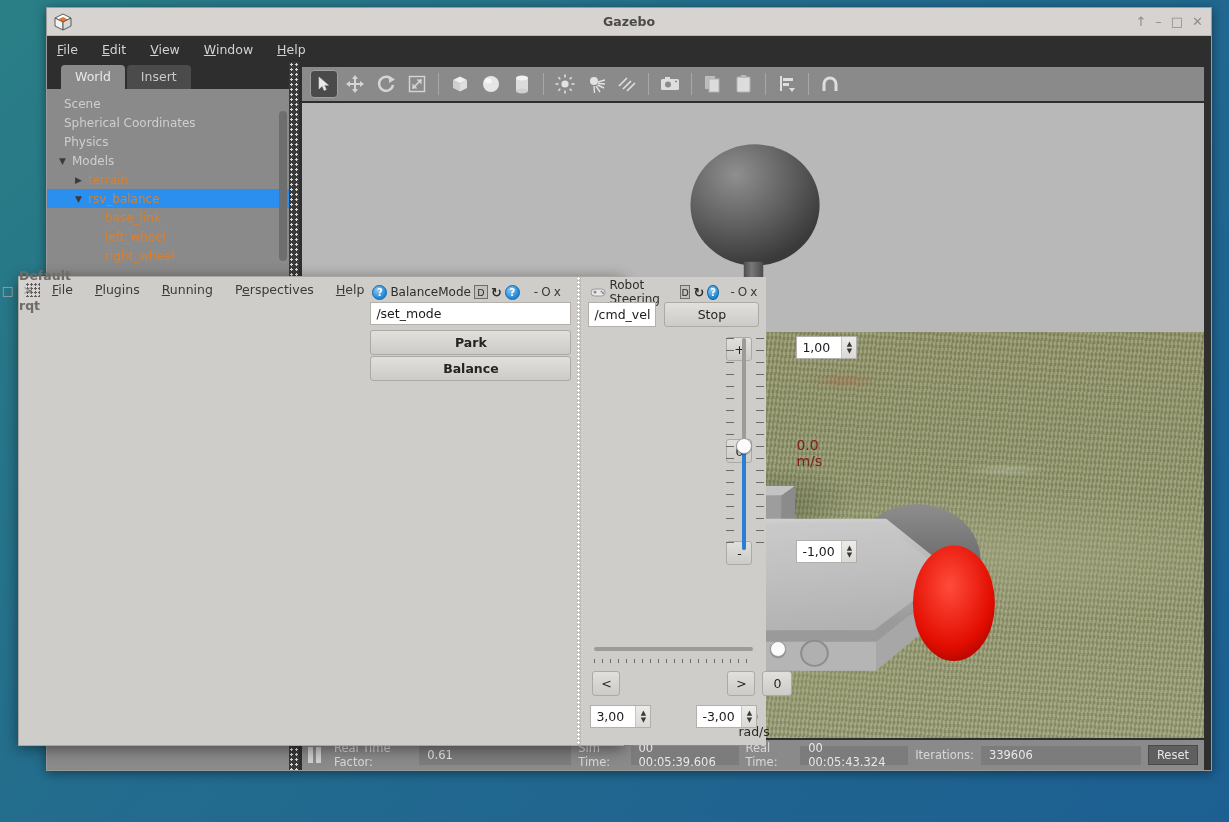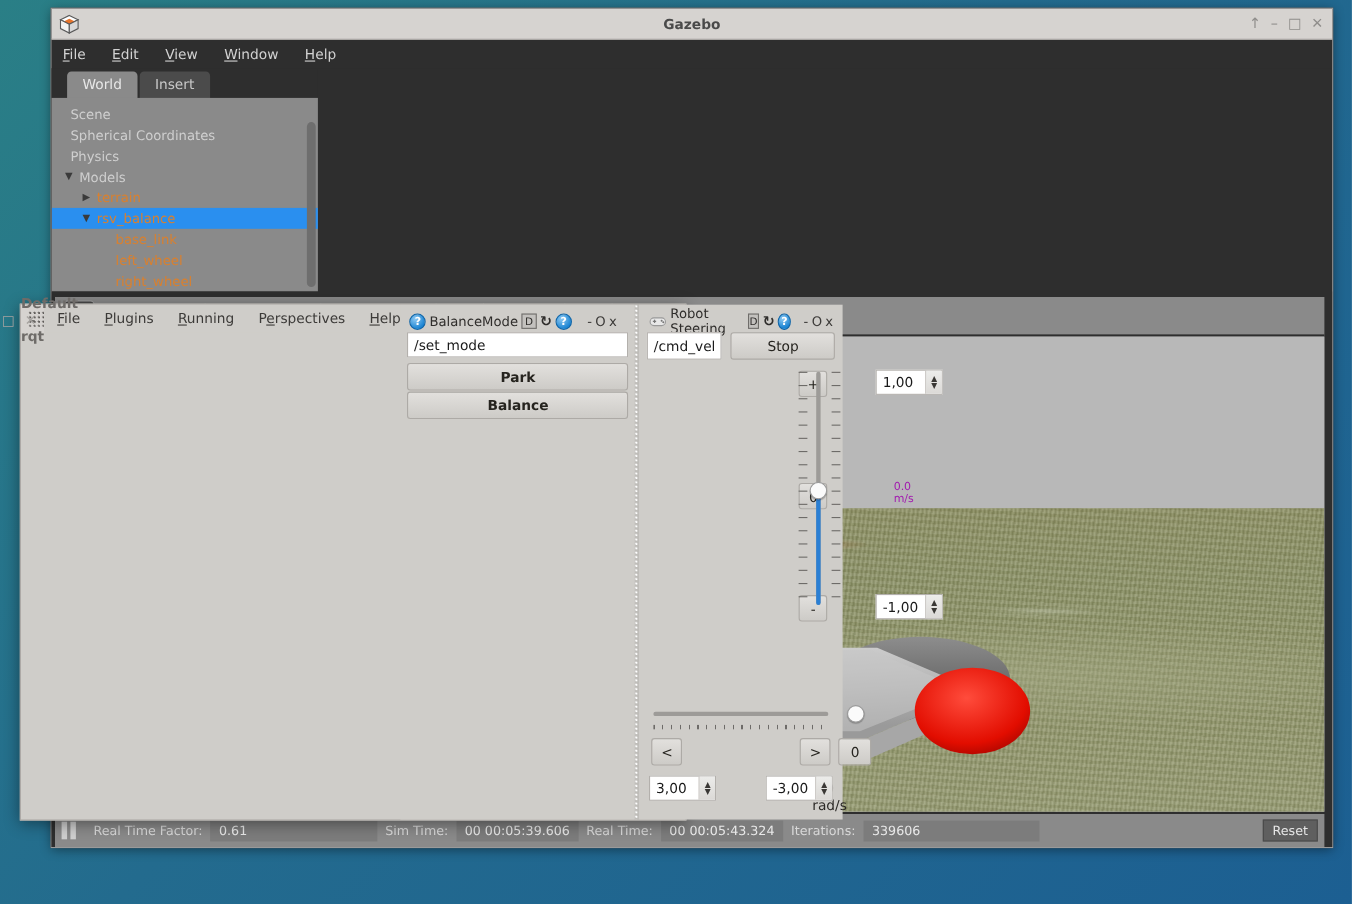--- a/index.html
+++ b/index.html
@@ -31,21 +31,21 @@
   #gz-winbtns { position:absolute; right:8px; display:flex; gap:9px; align-items:center; color:#8f8d8b; font-size:13px;}
   #gz-winbtns span { cursor:default; line-height:1; }
 
   #gazebo-menubar {
     height:26px; background:#2e2e2e; display:flex; align-items:center;
     padding-left:10px; gap:24px;
   }
   .gz-menu { color:#d2d2d2; font-size:12.5px; }
   .gz-menu u { text-decoration:underline; }
 
-  #gazebo-body { position:absolute; top:54px; left:0; right:0; bottom:0; background:#2e2e2e; display:flex;flex-direction:column; }
+  #gazebo-body { position:absolute; top:54px; left:0; right:0; bottom:0; background:#2e2e2e; display:flex; }
 
   
   #gz-left { width:242px; background:#2e2e2e; position:relative; display:flex; flex-direction:column;}
   #gz-tabs { height:27px; display:flex; align-items:flex-end; padding-left:14px; background:#2e2e2e;}
   .gz-tab {
     padding:4px 14px 5px 14px; font-size:12.5px; color:#c9c9c9;
     border-radius:4px 4px 0 0; margin-right:2px;
   }
   .gz-tab.active { background:#8a8a8a; color:#e8e8e8; }
   .gz-tab.inactive { background:#4b4b4b; }
@@ -191,21 +191,21 @@
   #steer-mid { flex:1; position:relative; }
   .sq-btn { width:26px;height:24px; position:absolute; }
   #vtrack { position:absolute; left:154px; top:11px; width:4px; height:212px; background:#9d9b98; border-radius:2px;}
   #vfill  { position:absolute; left:154px; top:117px; width:4px; height:106px; background:#2a7fd4; border-radius:2px;}
   #vhandle{ position:absolute; left:148px; top:111px; width:16px;height:16px;border-radius:50%;
             background:#fbfbfb; border:1px solid #9a9a9a; box-shadow:0 1px 1px rgba(0,0,0,.25);}
   .vticks { position:absolute; top:11px; width:8px; height:212px; }
   .vticks i { display:block; width:8px;height:1px;background:#6d6b68; margin-bottom:11px;}
   #vticks-l { left:138px; }
   #vticks-r { left:168px; }
-  #speed-label { position:absolute; left:208px; top:110px; font-size:10px; color:#a21caf;margin-left:16px;}
+  #speed-label { position:absolute; left:208px; top:110px; font-size:14px; color:#7f1d1d;}
 
   .spin {
     position:absolute; display:flex; height:23px; border:1px solid #b3b0ac; background:#fff;
   }
   .spin .val { width:44px; display:flex;align-items:center; padding-left:5px; font-size:12.5px; color:#1a1a1a;}
   .spin .arrows { width:15px; border-left:1px solid #c9c6c2; background:linear-gradient(to bottom,#ececea,#dbd9d6);
                   display:flex; flex-direction:column; align-items:center; justify-content:center; }
   .spin .arrows b { font-size:7px; line-height:7px; color:#3a3835; }
 
   #hslider-wrap { position:relative; height:26px; margin-top:4px;}

